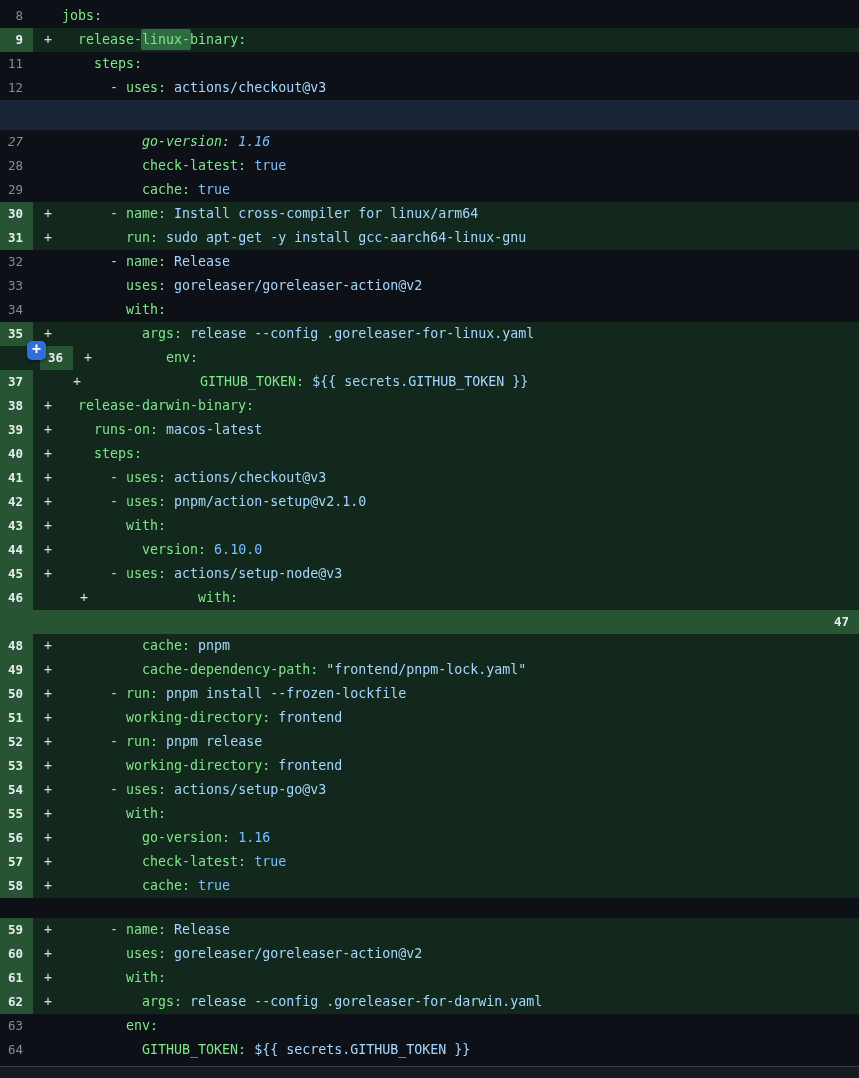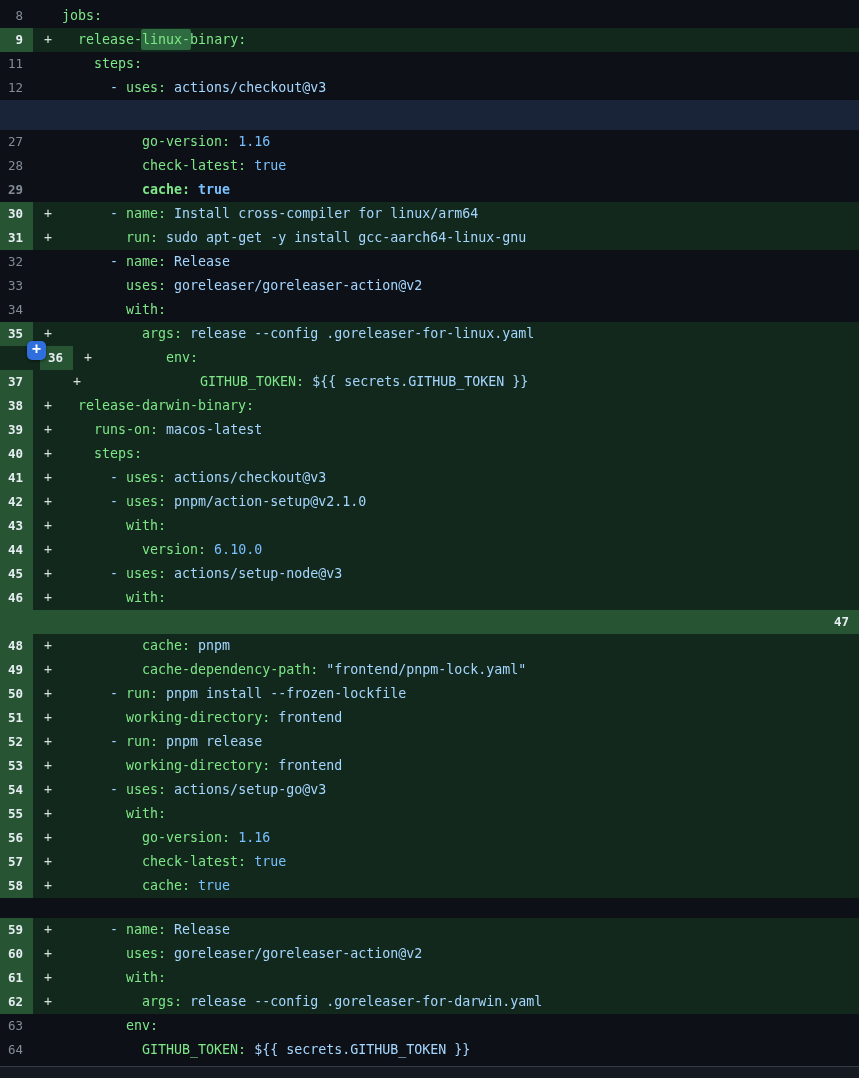--- a/index.html
+++ b/index.html
@@ -62,31 +62,31 @@
         <span class="num">11</span>
         <span class="marker"></span>
         <span class="code"><span class="tk-key">    steps:</span></span>
       </div>
       <div class="row" style="position: relative;">
         <span class="num">12</span>
         <span class="marker"></span>
         <span class="code"><span class="tk-str">      - </span><span class="tk-key">uses:</span><span class="tk-str"> actions/checkout@v3</span></span>
       </div>
       <div class="hunk"></div>
-      <div class="row" style="position: relative;">
+      <div class="row" style="position: relative; font-style: italic;">
         <span class="num">27</span>
         <span class="marker"></span>
         <span class="code"><span class="tk-key">          go-version:</span><span class="tk-num"> 1.16</span></span>
       </div>
       <div class="row" style="position: relative;">
         <span class="num">28</span>
         <span class="marker"></span>
         <span class="code"><span class="tk-key">          check-latest:</span><span class="tk-num"> true</span></span>
       </div>
-      <div class="row" style="position: relative; font-weight: bold;">
+      <div class="row" style="position: relative;">
         <span class="num">29</span>
         <span class="marker"></span>
         <span class="code"><span class="tk-key">          cache:</span><span class="tk-num"> true</span></span>
       </div>
       <div class="row added" style="position: relative;">
         <span class="num">30</span>
         <span class="marker">+</span>
         <span class="code"><span class="tk-str">      - </span><span class="tk-key">name:</span><span class="tk-str"> Install cross-compiler for linux/arm64</span></span>
       </div>
       <div class="row added" style="position: relative;">
@@ -160,21 +160,21 @@
       <div class="row added" style="position: relative;">
         <span class="num">44</span>
         <span class="marker">+</span>
         <span class="code"><span class="tk-key">          version:</span><span class="tk-num"> 6.10.0</span></span>
       </div>
       <div class="row added" style="position: relative;">
         <span class="num">45</span>
         <span class="marker">+</span>
         <span class="code"><span class="tk-str">      - </span><span class="tk-key">uses:</span><span class="tk-str"> actions/setup-node@v3</span></span>
       </div>
-      <div class="row added" style="position: relative;">
+      <div class="row added" style="position: relative; gap: 36px;">
         <span class="num">46</span>
         <span class="marker">+</span>
         <span class="code"><span class="tk-key">        with:</span></span>
       </div>
       <div class="row added" style="position: relative; flex-direction: column;">
         <span class="num">47</span>
         <span class="marker">+</span>
         <span class="code"><span class="tk-key">          node-version:</span><span class="tk-str"> "14"</span></span>
       </div>
       <div class="row added" style="position: relative;">

